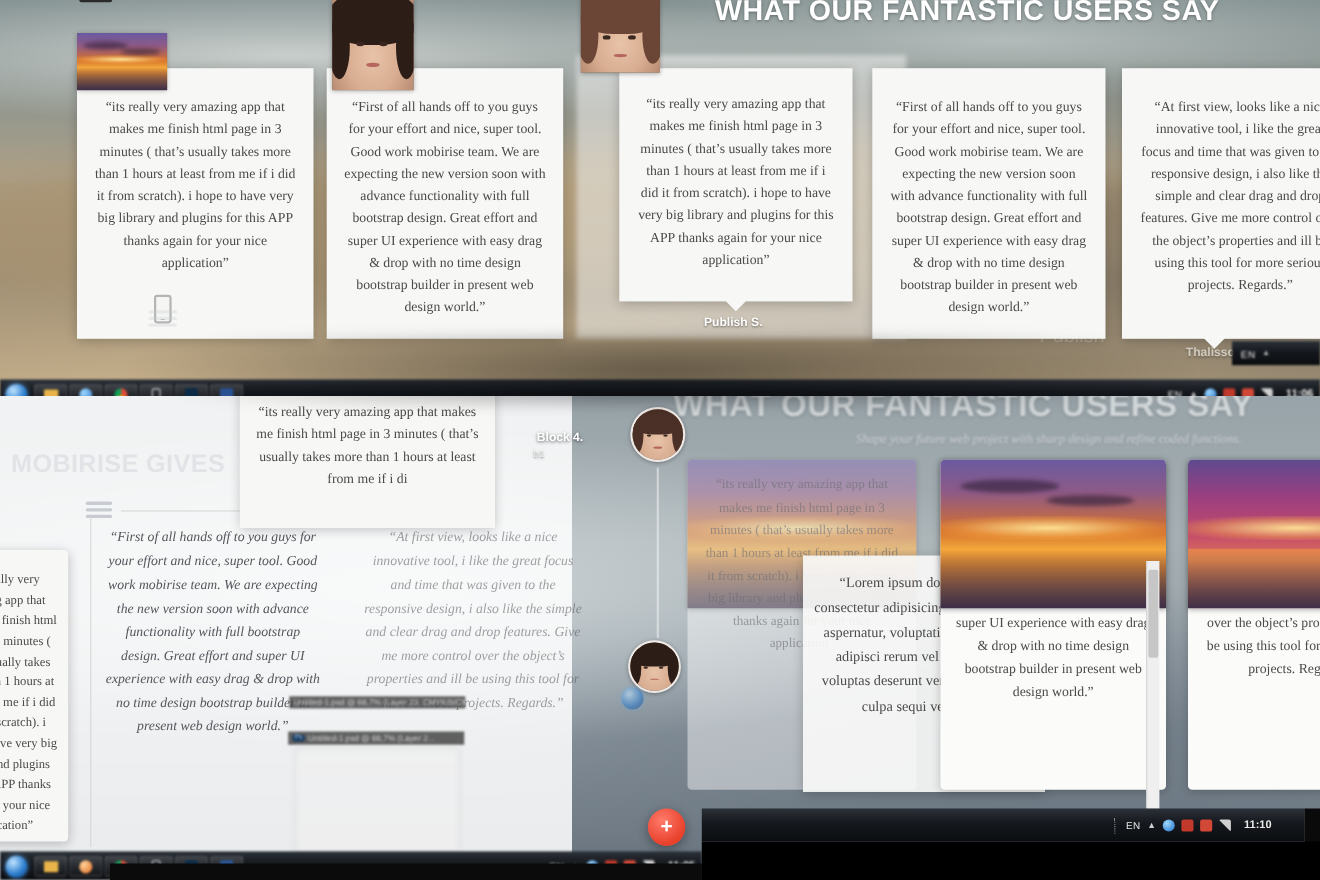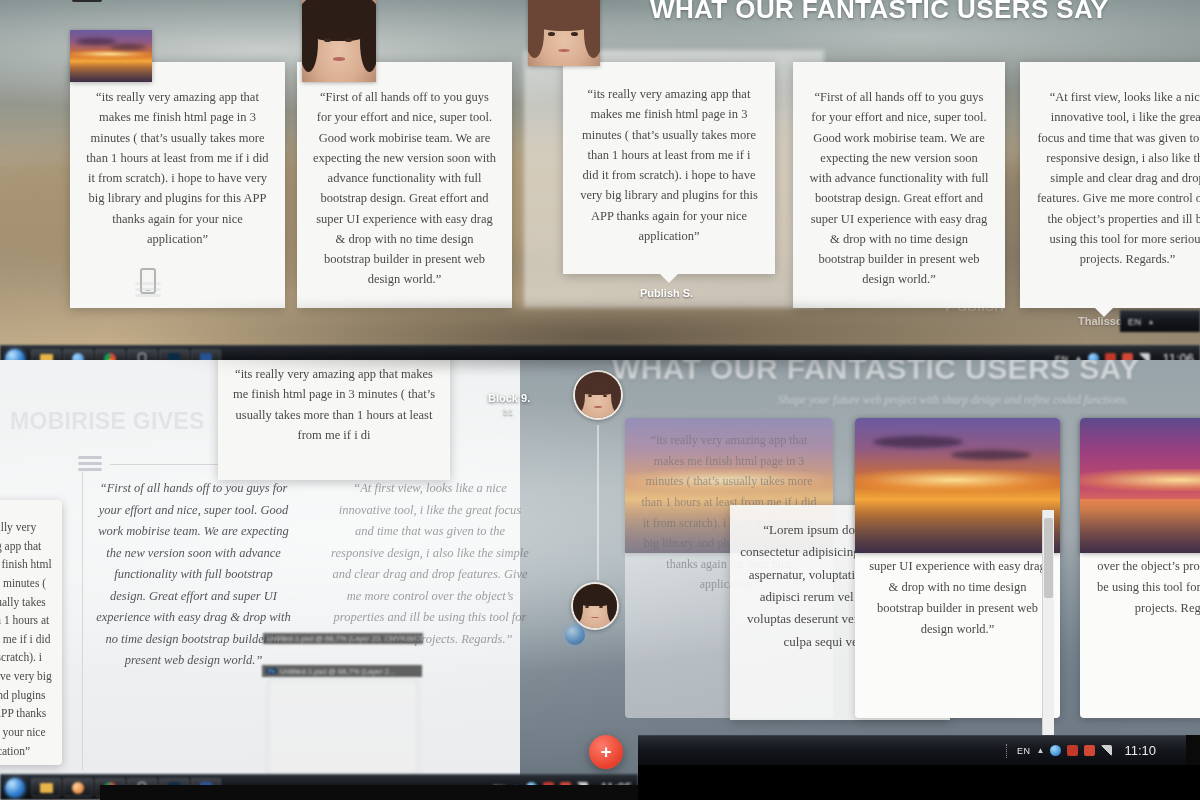--- a/index.html
+++ b/index.html
@@ -149,21 +149,21 @@
     background:radial-gradient(circle at 35% 30%, #bfe4ff, #2f7fd0 55%, #0b3f78 100%);
     box-shadow:0 0 5px rgba(90,170,255,.7);}
   .tb-btn{
     width:30px;height:78%;margin:0 1px;border-radius:3px;
     background:linear-gradient(180deg,rgba(255,255,255,.14),rgba(255,255,255,.03));
     border:1px solid rgba(255,255,255,.12);
     display:flex;align-items:center;justify-content:center;
   }
   .tb-tray{margin-left:auto;display:flex;align-items:center;gap:6px;padding-right:6px;}
   .tb-lang{color:#e8e8e8;font-size:9px;letter-spacing:.5px;}
-  .tb-clock{color:#eaeaea;font-size:13px;padding-left:6px;}
+  .tb-clock{color:#eaeaea;font-size:10px;padding-left:6px;font-weight:bold;}
   .tray-ico{width:11px;height:11px;border-radius:2px;}
 
   
   .block-label{
     position:absolute;color:#fff;font-size:11px;font-weight:bold;
     text-shadow:0 1px 3px rgba(0,0,0,.6);white-space:nowrap;
   }
   .block-sublabel{
     position:absolute;color:rgba(255,255,255,.6);font-size:9px;
     text-shadow:0 1px 2px rgba(0,0,0,.5);white-space:nowrap;
@@ -389,22 +389,22 @@
 
     <div class="ps-titlebar blurlayer" style="left:263px;top:273px;width:160px;height:11px;">
       <span>Untitled-1.psd @ 66,7% (Layer 23, CMYK/8/CMYK) *</span>
     </div>
     <div class="ps-titlebar blurlayer" style="left:262px;top:305px;width:160px;height:12px;background:rgba(60,60,60,.8);">
       <span class="ps-badge">Ps</span>
       <span>Untitled-1.psd @ 66,7% (Layer 2...</span>
     </div>
     <div class="blurlayer2" style="position:absolute;left:268px;top:320px;width:150px;height:95px;background:rgba(240,240,240,.55);border:1px solid rgba(190,190,190,.6);"></div>
 
-    <div class="block-label" style="left:488px;top:32px;">Block 9.</div>
-    <div class="block-sublabel" style="left:503px;top:47px;">b1</div>
+    <div class="block-label" style="left:488px;top:32px;">Block 4.</div>
+    <div class="block-sublabel" style="left:485px;top:47px;">b1</div>
 
     <div class="avatar round" style="left:573px;top:10px;width:50px;height:50px;">
       <div class="av-skin"></div>
       <div class="av-hair brown"></div>
       <div class="av-side-l" style="background:#4a3026;"></div>
       <div class="av-side-r" style="background:#4a3026;"></div>
       <div class="av-eye" style="left:28%;top:50%;"></div>
       <div class="av-eye" style="left:60%;top:50%;"></div>
       <div class="av-mouth" style="top:74%;"></div>
     </div>

